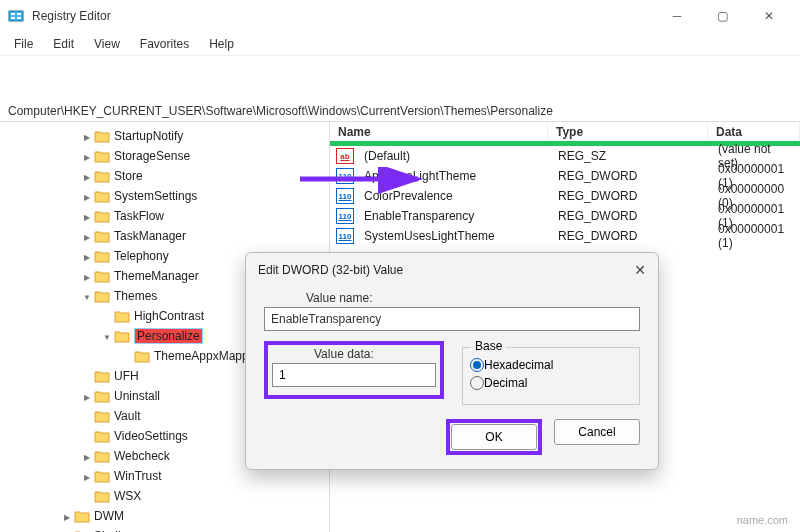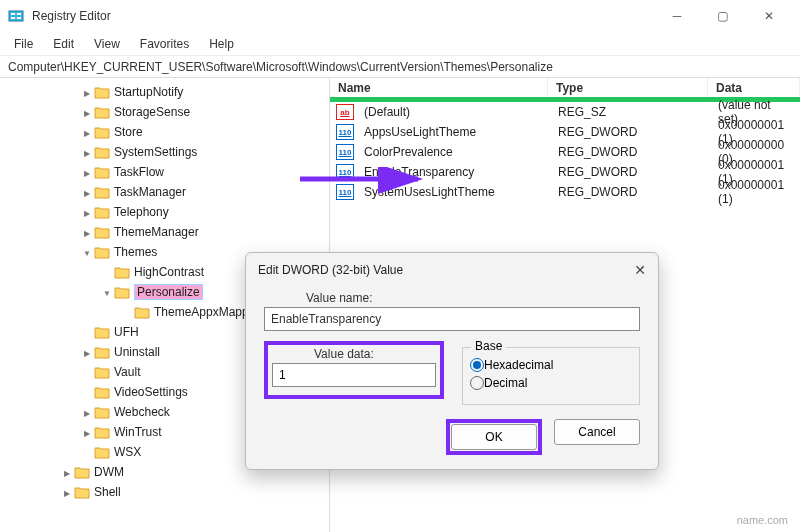--- a/index.html
+++ b/index.html
@@ -4,26 +4,26 @@
 <style>
 * { box-sizing: border-box; margin: 0; padding: 0; font-family: 'Segoe UI', Tahoma, sans-serif; font-size: 12px; }
 body { width: 800px; height: 532px; background: #fff; position: relative; overflow: hidden; }
 .titlebar { height: 32px; display: flex; align-items: center; padding: 0 8px; }
 .titlebar .app-icon { width: 16px; height: 16px; margin-right: 8px; display: flex; align-items: center; justify-content: center; }
 .titlebar .title { flex: 1; font-size: 12px; color: #333; }
 .win-controls { display: flex; gap: 0; }
 .win-btn { width: 46px; height: 32px; display: flex; align-items: center; justify-content: center; color: #555; }
 .menubar { height: 24px; display: flex; align-items: center; padding: 0 4px; border-bottom: 1px solid #eee; }
 .menubar span { padding: 3px 10px; color: #333; }
-.addressbar { height: 22px; display: flex; align-items: center; padding: 2px 8px; border-bottom: 1px solid #ddd; font-size: 12px; color: #333; }
+.addressbar { height: 22px; display: flex; align-items: center; padding: 2px 8px; border-bottom: 1px solid #ddd; font-size: 12px; color: #333; margin-top: 44px; }
 .content { display: flex; height: calc(100% - 78px); }
 .tree { width: 330px; overflow: hidden; border-right: 1px solid #ddd; padding-top: 4px; }
 .tree-row { display: flex; align-items: center; height: 20px; white-space: nowrap; font-size: 12.5px; color: #222; }
 .tree-row .chev { width: 14px; text-align: center; color: #666; font-size: 10px; }
-.tree-row.selected .label { background: #f9a8d4; border: 1px solid #99d1ff; padding: 0 2px; }
+.tree-row.selected .label { background: #ef4444; border: 1px solid #99d1ff; padding: 0 2px; }
 .folder-icon { width: 16px; height: 14px; margin-right: 4px; }
 .listview { flex: 1; }
 .list-header { display: flex; height: 24px; align-items: center; border-bottom: 5px solid #22c55e; font-weight: bold; }
 .list-header span { padding: 0 8px; color: #333; border-right: 1px solid #eee; height: 100%; display: flex; align-items: center; }
 .col-name { width: 218px; }
 .col-type { width: 160px; }
 .col-data { flex: 1; }
 .list-row { display: flex; height: 20px; align-items: center; }
 .list-row span { padding: 0 8px; color: #222; }
 .value-icon { width: 16px; height: 16px; margin-left: 6px; margin-right: 2px; display: inline-flex; align-items: center; justify-content: center; border: 1px solid #666; font-size: 8px; font-weight: bold; text-decoration: underline; }

